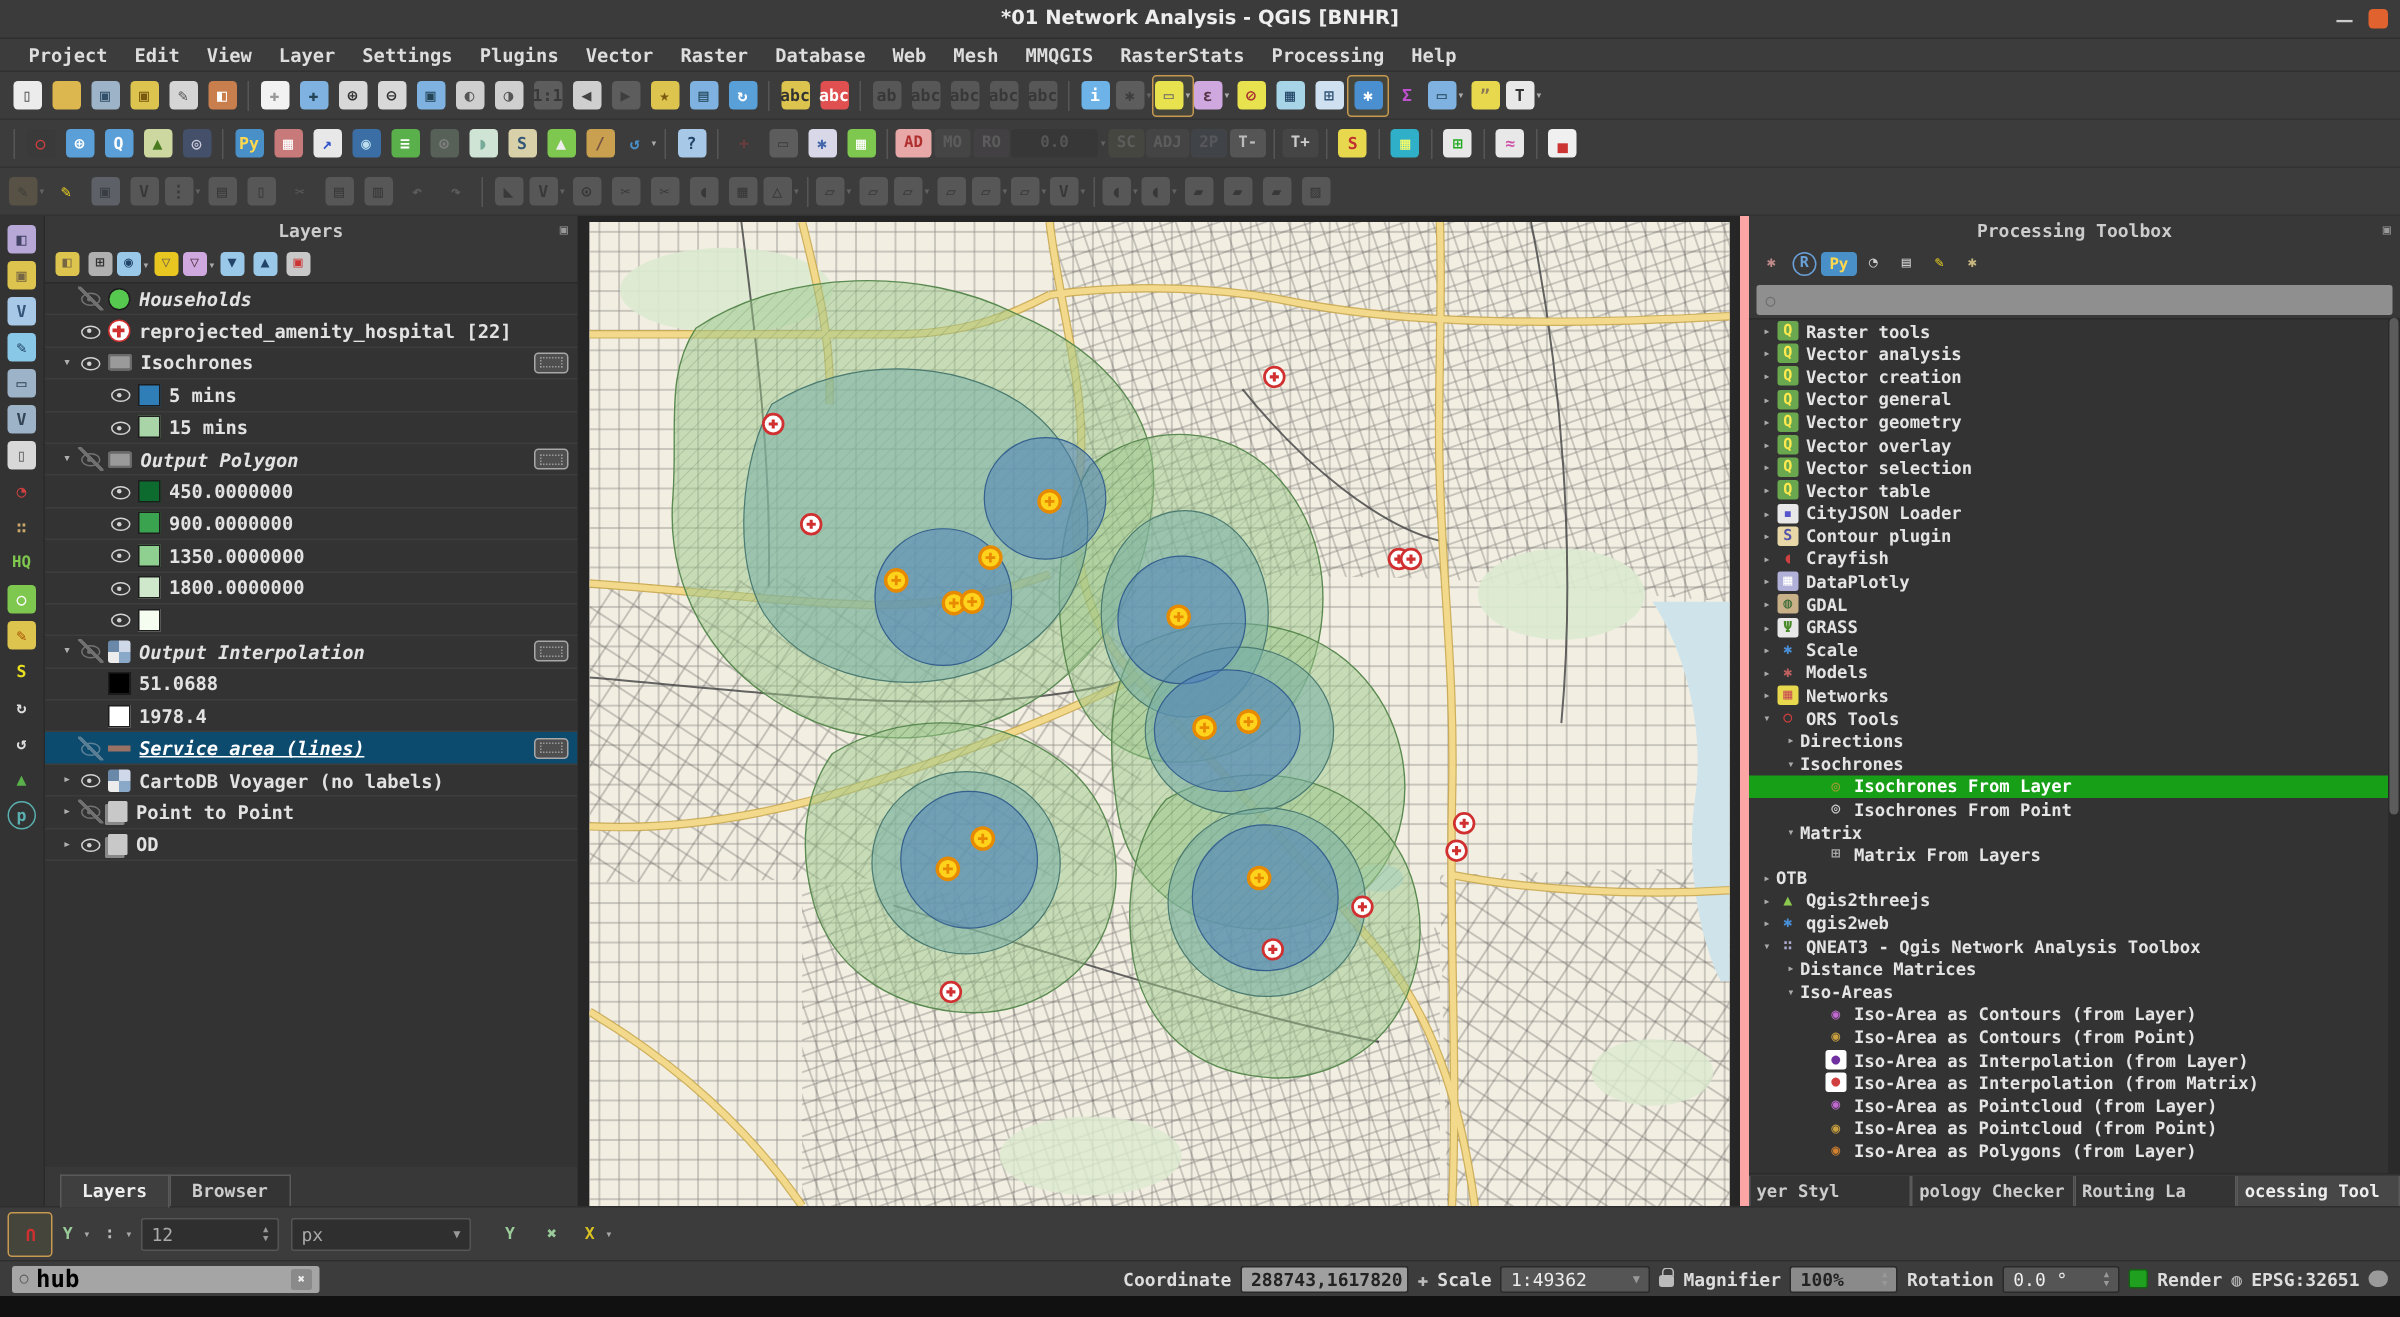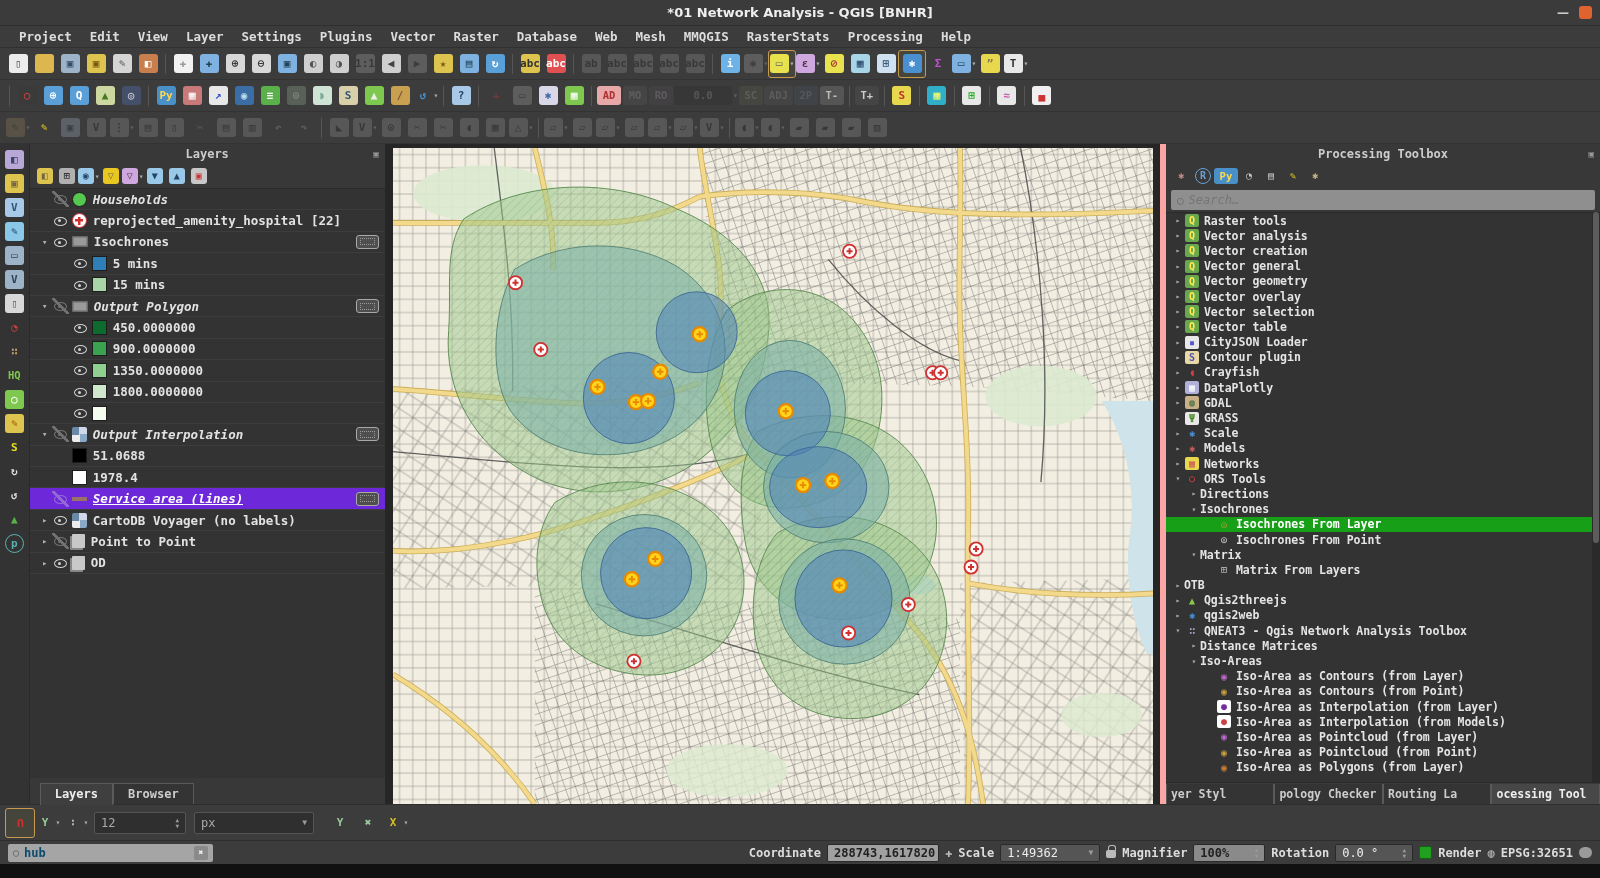--- a/index.html
+++ b/index.html
@@ -25,21 +25,21 @@
 .panel{background:#383838;display:flex;flex-direction:column}
 #layers-panel{width:360px;border-right:1px solid #262626}
 #toolbox-panel{width:445px;border-left:6px solid #fca5a5;position:relative}
 .panel-head{height:20px;display:flex;align-items:center;justify-content:center;color:#ccc;font-size:12px;font-weight:bold;position:relative;flex:none}
 .panel-close{position:absolute;right:6px;color:#999;font-size:9px}
 .ptools{display:flex;align-items:center;padding:1px 4px;flex:none}
 .ptools .tbi{height:22px;min-width:22px}
 .ptools .sq{width:16px;height:16px;font-size:10px}
 .tree{flex:1;background:#333;border-top:1px solid #2a2a2a;overflow:hidden;position:relative}
 .lrow{height:21.4px;display:flex;align-items:center;border-bottom:1px solid #3d3d3d;color:#e2e2e2;font-size:12.5px;font-weight:bold;padding:0 6px 0 8px;white-space:nowrap}
-.lrow.sel{background:#6d28d9;color:#fff}
+.lrow.sel{background:#0c4a6e;color:#fff}
 .exp{width:14px;text-align:center;color:#b0b0b0;font-size:9px;flex:none}
 .ind{flex:none}
 .eye{width:17px;height:16px;position:relative;flex:none;margin-right:3px}
 .eye::before{content:"";position:absolute;left:2px;top:4px;width:11px;height:7px;border:1.3px solid #d2d2d2;border-radius:50%}
 .eye::after{content:"";position:absolute;left:6.2px;top:6.8px;width:3px;height:3px;background:#d2d2d2;border-radius:50%}
 .eye.off{opacity:.4;background:linear-gradient(45deg,transparent 45%,#ccc 45%,#ccc 55%,transparent 55%)}
 .sw{width:15px;height:15px;border:1px solid #1d1d1d;margin-right:6px;flex:none}
 .sw.circle{border-radius:50%}
 .sw.line{height:4px;border:none}
 .sw.thinline{height:2px;border:none}
@@ -73,21 +73,21 @@
 .snaprow{height:36px;background:#3c3c3c;display:flex;align-items:center;padding-left:6px;border-top:1px solid #2e2e2e}
 .snaprow .tbi{height:28px;min-width:28px}
 .rot180{transform:rotate(180deg);font-weight:900}
 .snap-field,.snap-select{height:22px;background:#2f2f2f;border:1px solid #555;border-radius:2px;color:#aaa;font-size:12px;display:flex;align-items:center;padding:0 6px;margin:0 4px}
 .snap-field{width:92px}.snap-select{width:120px}
 .spincol{margin-left:auto;display:flex;flex-direction:column;font-size:6px;color:#999;line-height:1}
 .ddar{margin-left:auto;font-size:8px;color:#999}
 .statusbar{height:24px;background:#3c3c3c;display:flex;align-items:center;padding:0 8px;gap:6px;border-top:1px solid #2e2e2e}
 .locator{width:205px;height:18px;background:#a5a5a5;border-radius:2px;display:flex;align-items:center;padding:0 5px;gap:5px}
 .locator .mg{color:#555;font-size:10px}
-.loc-text{color:#0c4a6e;font-size:12px;font-weight:bold;flex:1}
+.loc-text{color:#000000;font-size:16px;font-weight:bold;flex:1}
 .loc-clear{width:14px;height:14px;background:#8a8a8a;border-radius:2px;color:#eee;font-size:8px;display:flex;align-items:center;justify-content:center}
 .flex1{flex:1}
 .sb-label{color:#ddd;font-size:12px;font-weight:bold}
 .sb-field{height:18px;display:flex;align-items:center;padding:0 6px;font-size:12px;border-radius:2px;border:1px solid #2a2a2a}
 .sb-field.light{background:#a0a0a0;color:#222;font-weight:bold;width:112px}
 .sb-field.dark{background:#555;color:#eee}
 .sb-field.mid{background:#8a8a8a;color:#222;font-weight:bold}
 .sb-icon{color:#bbb;font-size:12px}
 .lock{width:10px;height:8px;background:#bbb;border-radius:2px;position:relative;margin-top:3px}
 .lock::before{content:"";position:absolute;top:-5px;left:1.5px;width:6px;height:5px;border:1.5px solid #bbb;border-bottom:none;border-radius:3px 3px 0 0}
@@ -870,21 +870,20 @@
         </span>
         <span class="tbi">
           <span class="sq" style="background: transparent; color: rgb(232, 208, 32);">✎</span>
         </span>
         <span class="tbi">
           <span class="sq" style="background: transparent; color: rgb(200, 184, 128);">✱</span>
         </span>
       </div>
     <div class="searchbox">
       <span class="mg">○</span>
-      <input readonly="" placeholder="Search…" style="">
     </div>
     <div class="tree" id="toolbox-tree">
         <div class="trow">
           <span class="texp">▸</span>
           <span class="ticon" style="background: rgb(106, 168, 79); color: rgb(255, 233, 78);">Q</span>
           <span class="lbl">Raster tools</span>
         </div>
         <div class="trow">
           <span class="texp">▸</span>
           <span class="ticon" style="background: rgb(106, 168, 79); color: rgb(255, 233, 78);">Q</span>
@@ -1047,21 +1046,21 @@
         <div class="trow">
           <span class="ind" style="width: 32px;"></span>
           <span class="texp"></span>
           <span class="ticon" style="background: rgb(255, 255, 255); color: rgb(112, 48, 160);">●</span>
           <span class="lbl">Iso-Area as Interpolation (from Layer)</span>
         </div>
         <div class="trow">
           <span class="ind" style="width: 32px;"></span>
           <span class="texp"></span>
           <span class="ticon" style="background: rgb(255, 255, 255); color: rgb(208, 64, 64);">●</span>
-          <span class="lbl">Iso-Area as Interpolation (from Models)</span>
+          <span class="lbl">Iso-Area as Interpolation (from Matrix)</span>
         </div>
         <div class="trow">
           <span class="ind" style="width: 32px;"></span>
           <span class="texp"></span>
           <span class="ticon" style="background: transparent; color: rgb(192, 106, 208);">◉</span>
           <span class="lbl">Iso-Area as Pointcloud (from Layer)</span>
         </div>
         <div class="trow">
           <span class="ind" style="width: 32px;"></span>
           <span class="texp"></span>

